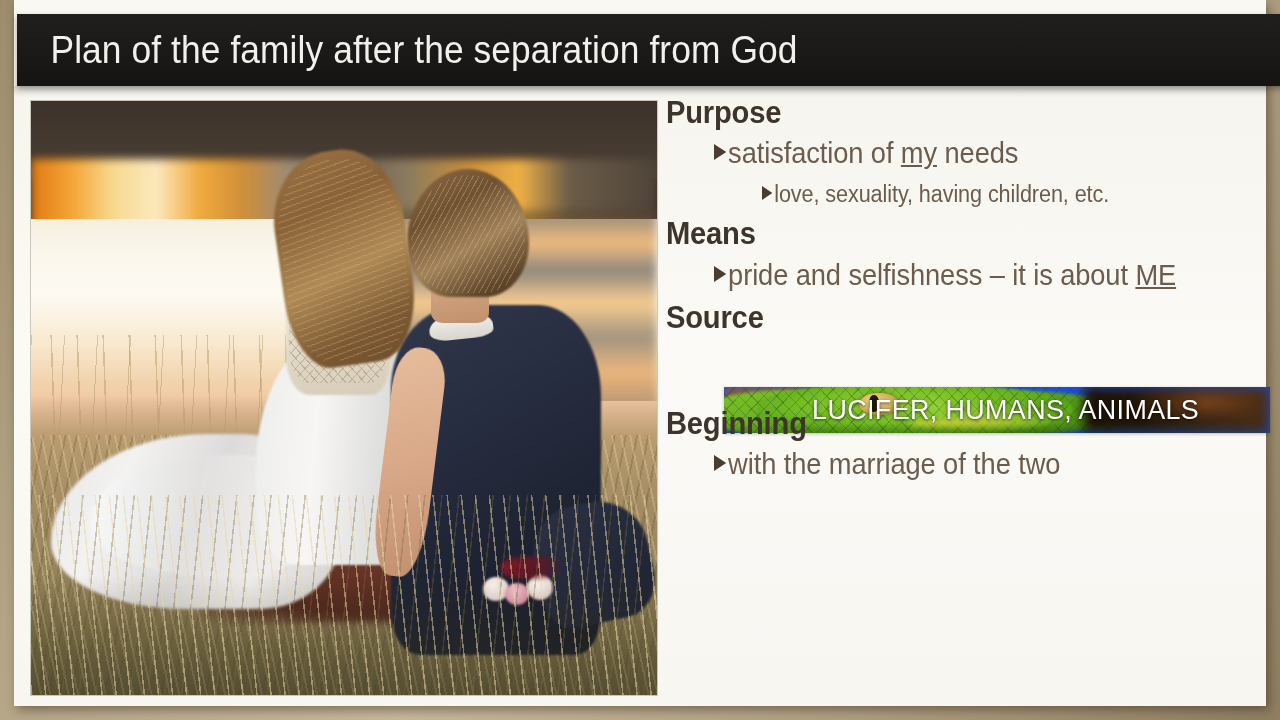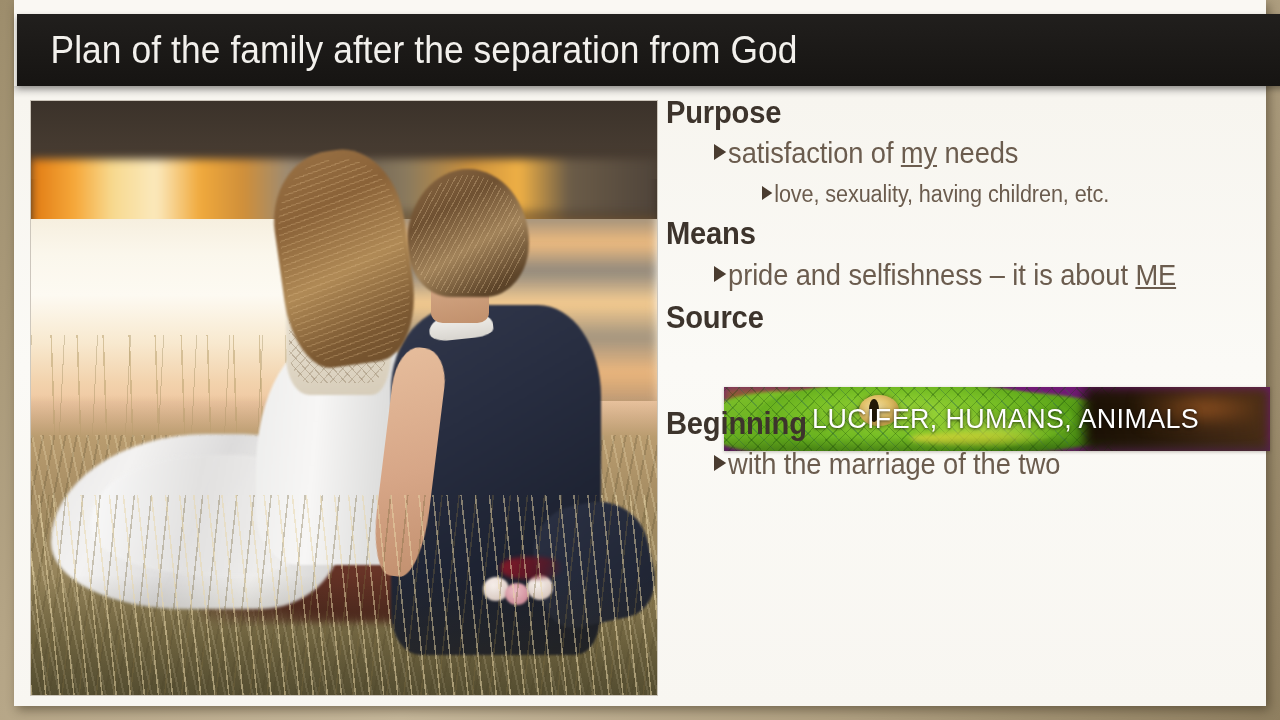--- a/index.html
+++ b/index.html
@@ -270,23 +270,23 @@
   .gap-a { height: 8px; }
   .gap-b { height: 10px; }
   .gap-c { height: 9px; }
 
   
   #snake-banner {
     position: absolute;
     left: 58px;
     top: 291px;
     width: 546px;
-    height: 64px;
+    height: 46px;
     overflow: hidden;
-    background: #701a75;
+    background: #1d4ed8;
     box-shadow: 0 1px 3px rgba(60,45,25,0.3);
   }
   .sn { position: absolute; }
   #sn-brown-top { left:0; top:0; width:34%; height:34%;
     background: linear-gradient(180deg,#9a5f39 0%,#8a5733 60%,#6e4d2c 100%); filter: blur(5px); }
   #sn-brown-right { right:0; top:0; width:34%; height:100%;
     background: linear-gradient(260deg,#4a2e16 0%,#3a2412 35%,#231607 70%,#1a1005 100%); filter: blur(6px); }
   #sn-brown-right-glow { right:2%; top:8%; width:22%; height:56%;
     background: radial-gradient(ellipse at 55% 45%, rgba(190,105,40,0.65) 0%, rgba(120,66,22,0.25) 55%, rgba(0,0,0,0) 100%);
     filter: blur(7px); }

